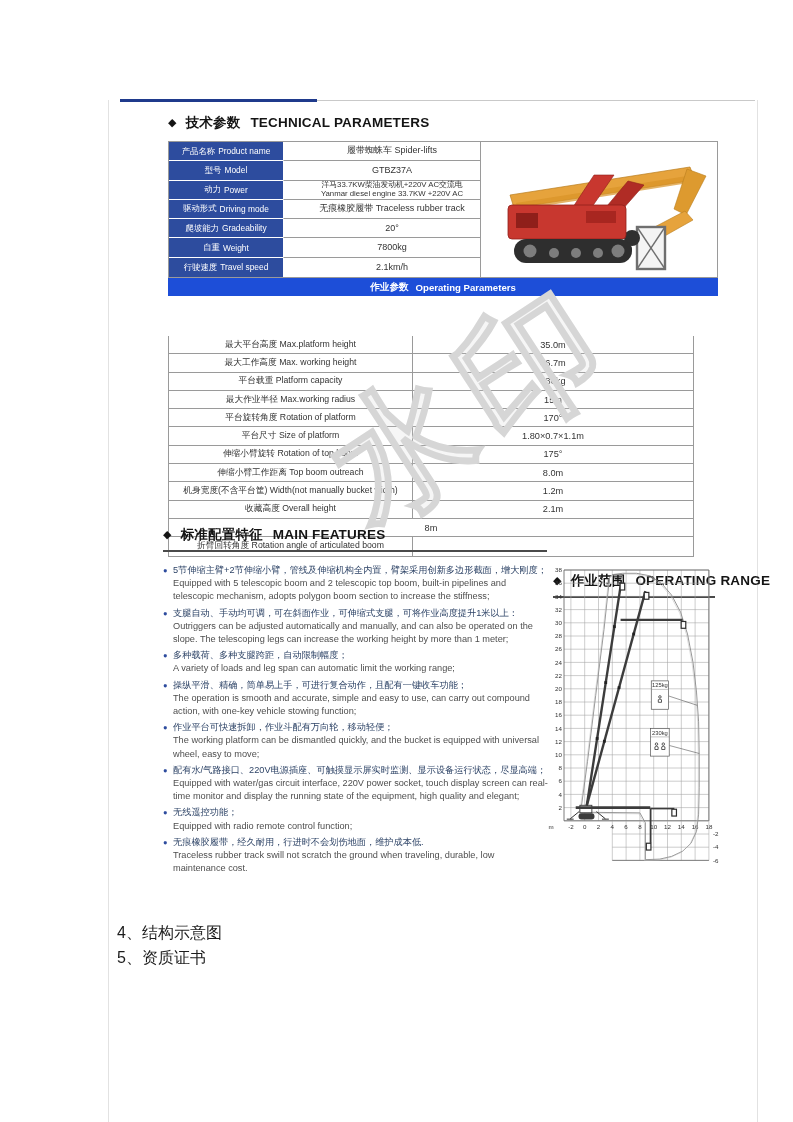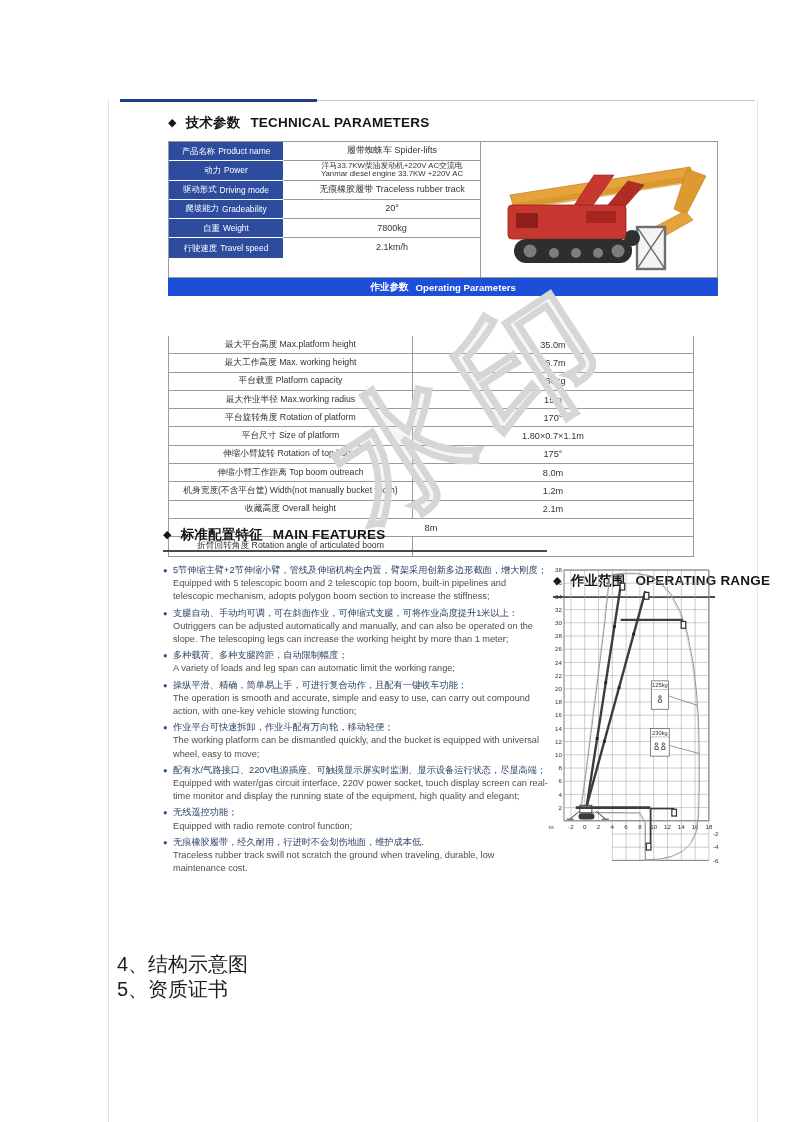--- a/index.html
+++ b/index.html
@@ -44,21 +44,21 @@
   .feat-list { list-style:none; margin-top:12px; }
   .feat-list li { position:relative; padding-left:10px; margin-bottom:3px; }
   .feat-list li .bullet { position:absolute; left:0; top:2px; font-size:7.5px; color:#2d4c9e; }
   .fzh { font-size:9.2px; line-height:13.2px; color:#2e4467; }
   .fen { font-size:9.2px; line-height:13.2px; color:#4e4e4e; }
 
   
   .range-col { position:absolute; left:553px; top:526px; width:162px; }
   .chart-box { position:absolute; left:543px; top:556px; width:180px; height:312px; }
 
-  .footer-list { position:absolute; left:117px; top:920px; font-size:20px; color:#1c1c1c; line-height:25px;margin-top:32px; }
+  .footer-list { position:absolute; left:117px; top:920px; font-size:16px; color:#1c1c1c; line-height:25px; }
 
   .watermark { position:absolute; left:345px; top:395px; font-size:138px; font-weight:bold; white-space:nowrap;
                transform:rotate(-33deg); transform-origin:left center; letter-spacing:14px;
                color:rgba(205,205,205,0.18); -webkit-text-stroke:2.5px #d6d6d6; pointer-events:none; z-index:6; }
 </style>
 </head>
 <body>
 
 <div class="page">
 
@@ -74,20 +74,27 @@
   </h2>
 
   <div class="spec-wrap">
     <div class="spec-grid" id="techRows">
         <div class="srow">
           <div class="slabel">
             <span>产品名称</span>
             <span>Product name</span>
           </div>
           <div class="sval">履带蜘蛛车 Spider-lifts</div>
+        </div>
+        <div class="srow">
+          <div class="slabel">
+            <span>型号</span>
+            <span>Model</span>
+          </div>
+          <div class="sval">GTBZ37A</div>
         </div>
         <div class="srow">
           <div class="slabel">
             <span>动力</span>
             <span>Power</span>
           </div>
           <div class="sval two">
             <div>洋马33.7KW柴油发动机+220V AC交流电</div>
             <div>Yanmar diesel engine  33.7KW +220V AC</div>
           </div>

